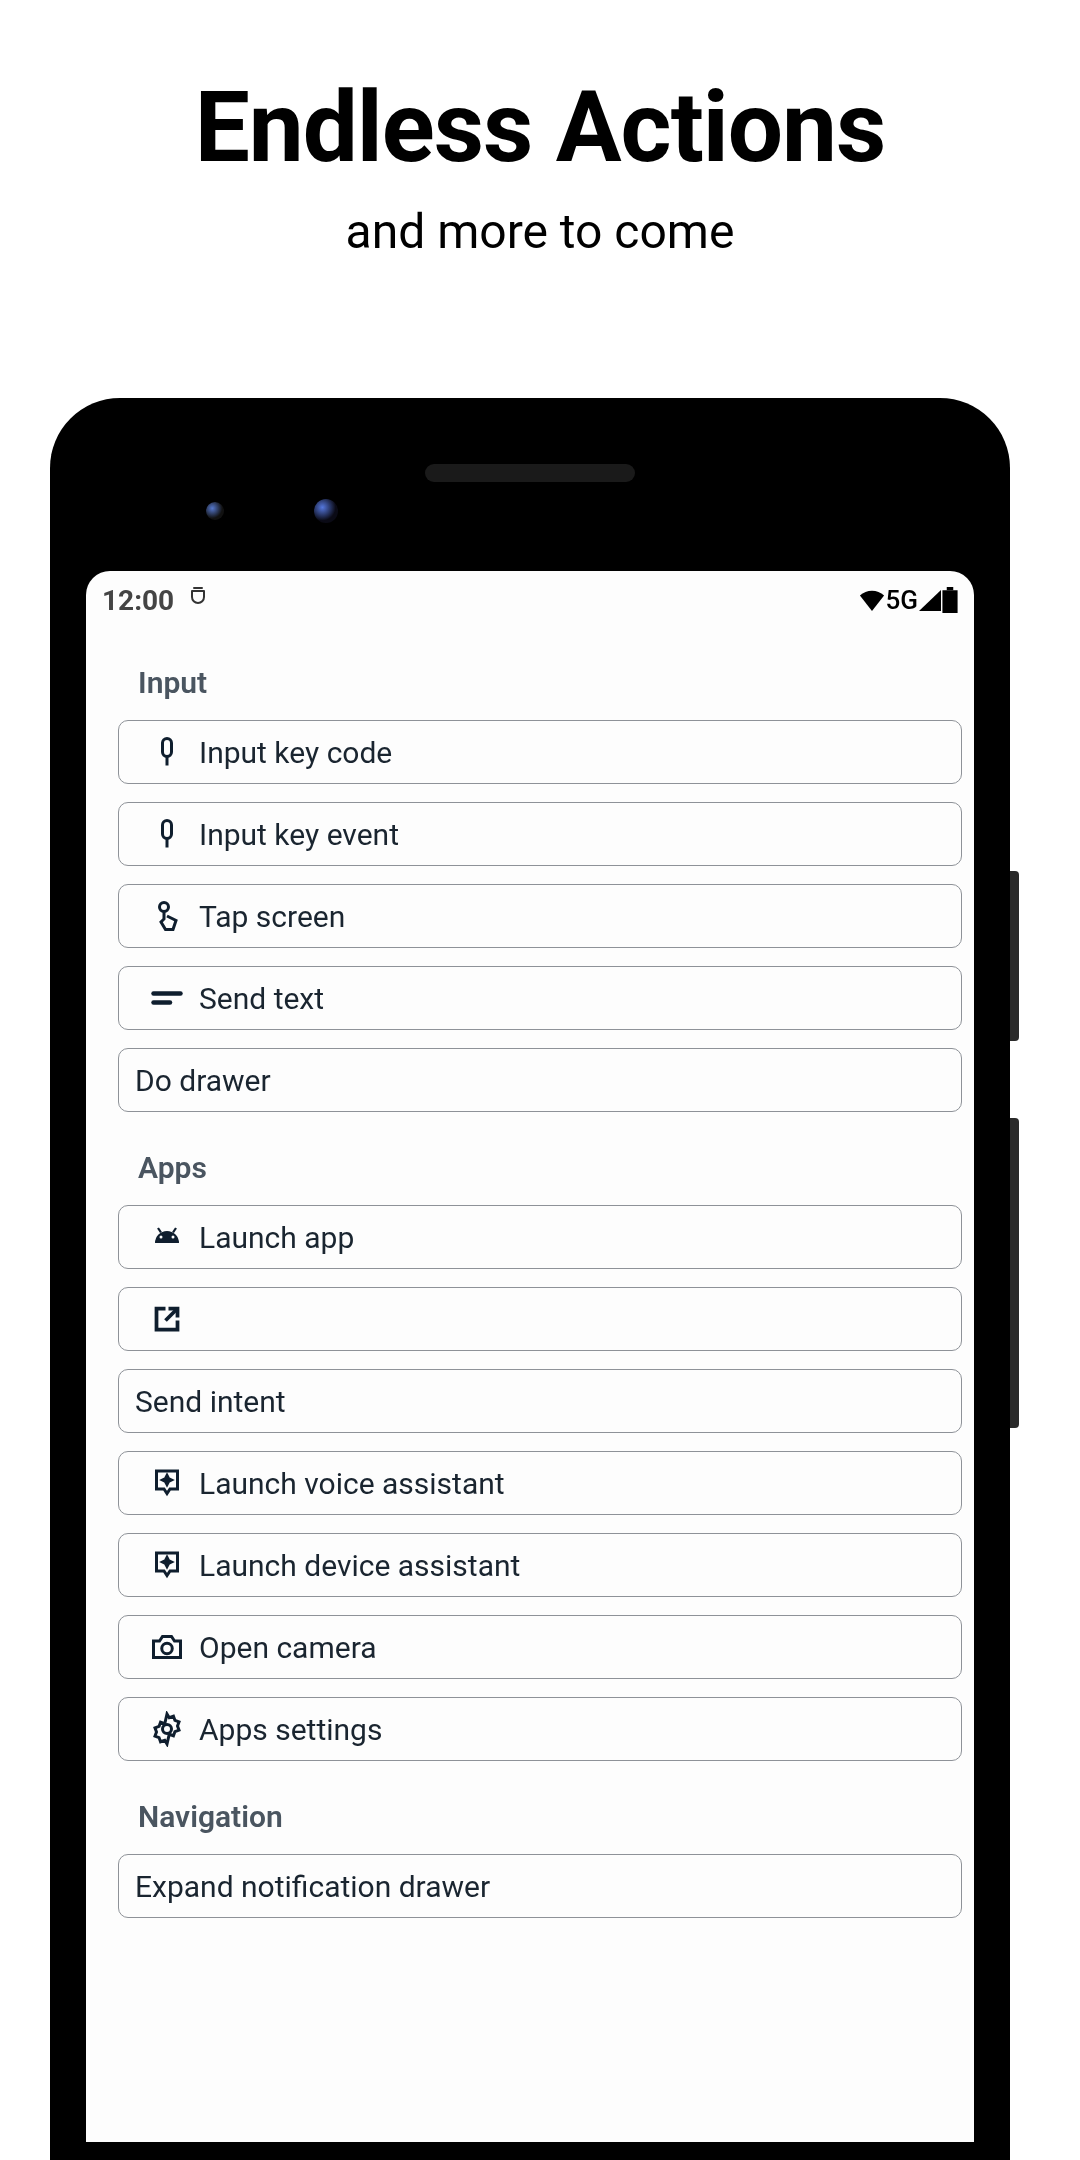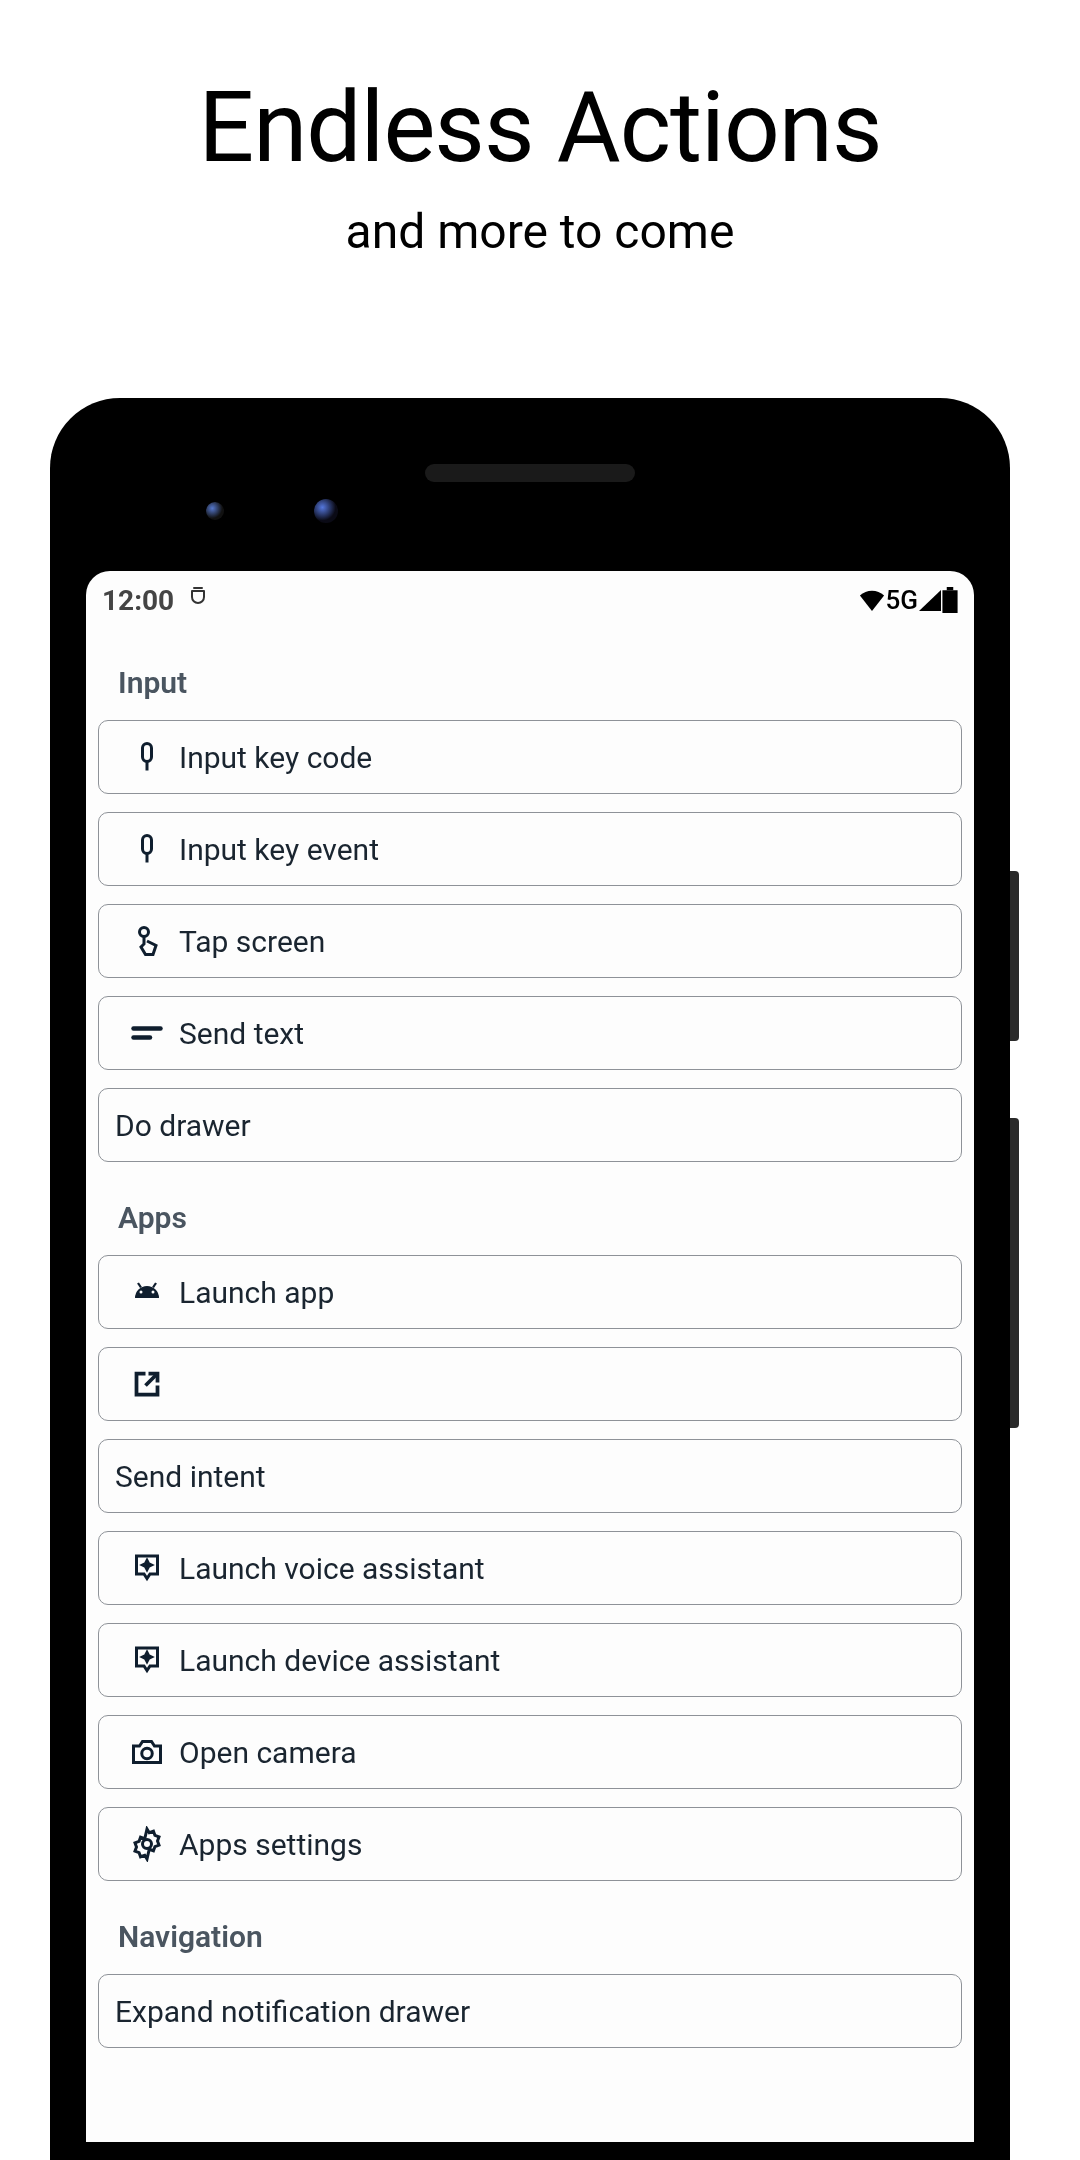--- a/index.html
+++ b/index.html
@@ -10,21 +10,21 @@
     body {
       width: 1080px;
       height: 2160px;
       background: #ffffff;
       font-family: -apple-system, BlinkMacSystemFont, 'Segoe UI', Roboto, sans-serif;
       position: relative;
       overflow: hidden;
     }
     .page-title {
       font-size: 98px;
-      font-weight: 400;
+      font-weight: 700;
       color: #000;
       text-align: center;
       margin-top: 70px;
       letter-spacing: -1px;
     }
     .page-subtitle {
       font-size: 48px;
       font-weight: 400;
       color: #000;
       text-align: center;
@@ -117,32 +117,33 @@
       font-weight: 500;
     }
     .wifi-icon, .signal-icon, .battery-icon {
       display: inline-block;
     }
     .wifi-icon svg, .signal-icon svg, .battery-icon svg {
       display: block;
     }
     .content {
       padding: 20px 6px 9px 6px;
+      margin-left: 20px;
     }
     .section-header {
       font-size: 30px;
       font-weight: 600;
       color: #4a5560;
       padding: 20px 26px 20px 26px;
     }
     .action-item {
       margin: 0 6px 18px 6px;
       border: 1.5px solid #8e9298;
       border-radius: 10px;
-      height: 74px;
+      height: 64px;
       display: flex;
       align-items: center;
       padding: 0 16px;
       background: #fdfdfd;
     }
     .action-icon {
       width: 64px;
       display: flex;
       justify-content: center;
       align-items: center;

